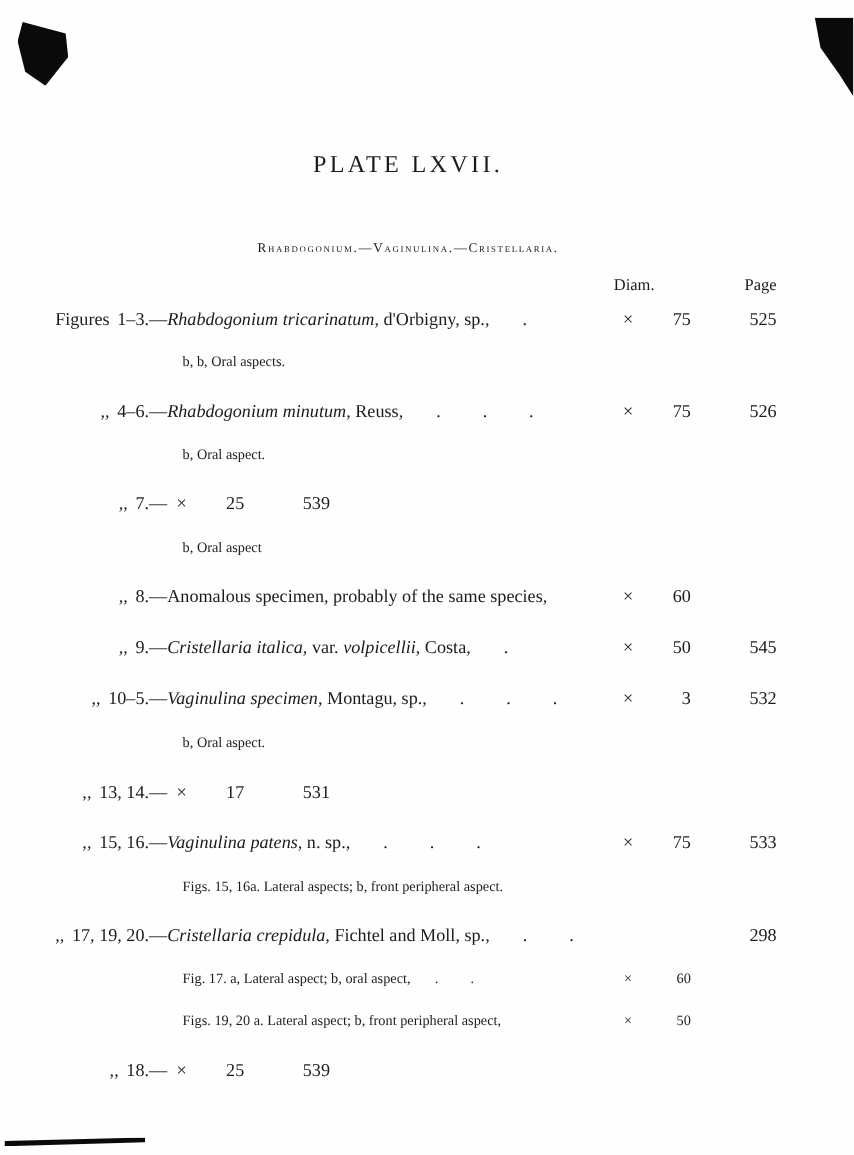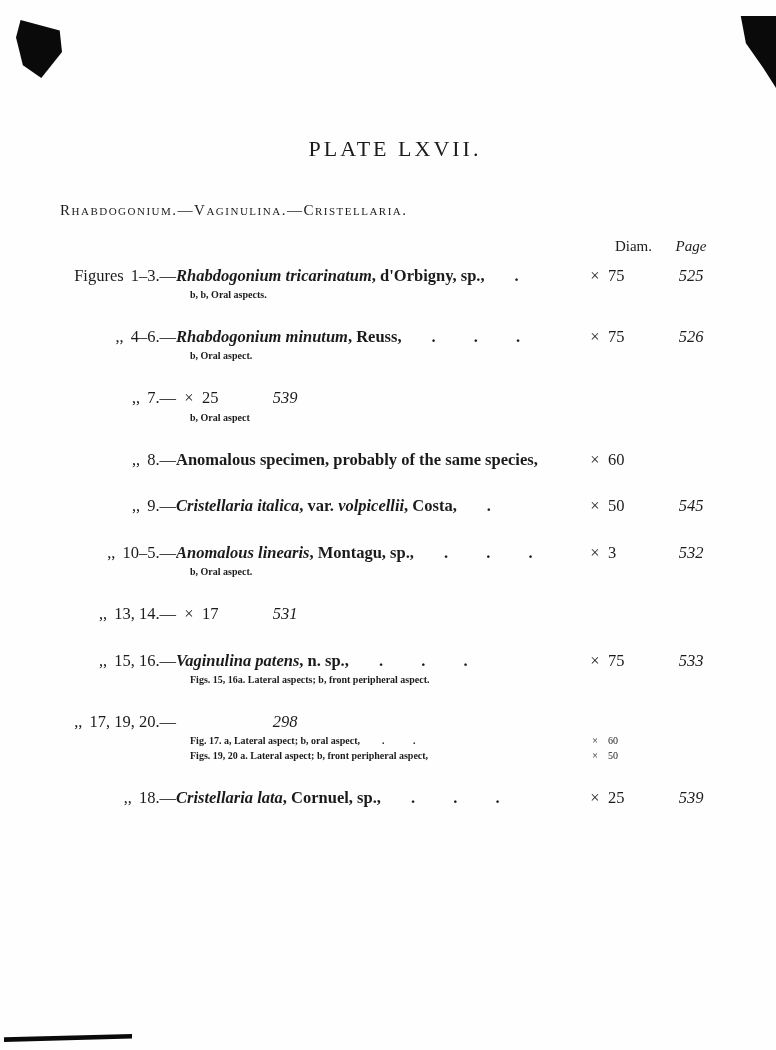--- a/index.html
+++ b/index.html
@@ -27,59 +27,60 @@
   .art-tr {
     left: 733px; top: 16px; width: 43px; height: 72px;
     clip-path: polygon(18% 0, 100% 0, 100% 100%, 70% 72%, 30% 38%);
   }
   .art-bl {
     left: 4px; top: 1034px; width: 128px; height: 8px;
     clip-path: polygon(0 40%, 100% 0, 100% 55%, 0 100%);
   }
   .content {
     position: absolute;
-    left: 60px;
+    left: 36px;
     top: 0;
     width: 670px;
   }
   .plate-title {
     margin-top: 136px;
     text-align: center;
     font-size: 22px;
     letter-spacing: 3px;
   }
   .plate-subtitle {
-    margin-top: 40px;
-    font-size: 15px;
+    margin-top: 56px;
+    text-align: center;
+    font-size: 12px;
     font-variant: small-caps;
     letter-spacing: 1.5px;
   }
   .row {
     display: flex;
     align-items: baseline;
     font-size: 16.5px;
     line-height: 1.3;
   }
   .header-row {
     margin-top: 18px;
     margin-bottom: 8px;
     font-size: 15px;
   }
   .c-left   { width: 116px; text-align: right; white-space: nowrap; flex: none; }
-  .c-title  { flex: 1 1 auto; min-width: 0; white-space: nowrap; overflow: hidden; font-weight: bold; }
+  .c-title  { flex: 1 1 auto; min-width: 0; white-space: nowrap; overflow: hidden; }
   .c-times  { width: 26px; text-align: center; flex: none; }
-  .c-diam   { width: 44px; flex: none; }
-  .c-page   { width: 78px; text-align: center; flex: none; font-style: italic; }
-  .h-diam   { width: 70px; text-align: right; flex: none; }
+  .c-diam   { width: 44px; text-align: right; flex: none; }
+  .c-page   { width: 78px; text-align: right; flex: none; }
+  .h-diam   { width: 70px; text-align: left; flex: none; }
   .it { font-style: italic; }
   .dots { word-spacing: 34px; margin-left: 30px; letter-spacing: 0; }
   .entry { margin-bottom: 25px; }
   .subrow {
-    margin-top: 2px;
-    font-size: 10px;
+    margin-top: 21px;
+    font-size: 13px;
   }
   .subrow .c-title { padding-left: 14px; }
   .subrow .dots { word-spacing: 26px; margin-left: 22px; }
   .prefix-gap { display: inline-block; width: 7px; }
 </style>
 </head>
 <body>
 
 <div class="sheet">
   <div class="artifact art-tl"></div>
@@ -164,21 +165,21 @@
         <span class="c-title"><span class="it">Cristellaria italica</span><span>, var. </span><span class="it">volpicellii</span><span>, Costa,</span><span class="dots">.</span></span>
         <span class="c-times">×</span>
         <span class="c-diam">50</span>
         <span class="c-page">545</span>
       </div>
     </div>
 
     <div class="entry">
       <div class="row">
         <span class="c-left"><span>,,</span><span class="prefix-gap"></span><span>10–5.—</span></span>
-        <span class="c-title"><span class="it">Anomalous linearis</span><span>, Montagu, sp.,</span><span class="dots">. . .</span></span>
+        <span class="c-title"><span class="it">Vaginulina specimen</span><span>, Montagu, sp.,</span><span class="dots">. . .</span></span>
         <span class="c-times">×</span>
         <span class="c-diam">3</span>
         <span class="c-page">532</span>
       </div>
       <div class="row subrow">
         <span class="c-left"></span>
         <span class="c-title">b, Oral aspect.</span>
         <span class="c-times"></span>
         <span class="c-diam"></span>
         <span class="c-page"></span>
@@ -207,20 +208,21 @@
         <span class="c-title">Figs. 15, 16a.  Lateral aspects; b, front peripheral aspect.</span>
         <span class="c-times"></span>
         <span class="c-diam"></span>
         <span class="c-page"></span>
       </div>
     </div>
 
     <div class="entry">
       <div class="row">
         <span class="c-left"><span>,,</span><span class="prefix-gap"></span><span>17, 19, 20.—</span></span>
+        <span class="c-title"><span class="it">Cristellaria crepidula</span><span>, Fichtel and Moll, sp.,</span><span class="dots">. .</span></span>
         <span class="c-times"></span>
         <span class="c-diam"></span>
         <span class="c-page">298</span>
       </div>
       <div class="row subrow">
         <span class="c-left"></span>
         <span class="c-title"><span>Fig. 17. a, Lateral aspect; b, oral aspect,</span><span class="dots">. .</span></span>
         <span class="c-times">×</span>
         <span class="c-diam">60</span>
         <span class="c-page"></span>
@@ -230,21 +232,20 @@
         <span class="c-title"><span>Figs. 19, 20 a. Lateral aspect; b, front peripheral aspect,</span><span class="dots"></span></span>
         <span class="c-times">×</span>
         <span class="c-diam">50</span>
         <span class="c-page"></span>
       </div>
     </div>
 
     <div class="entry">
       <div class="row">
         <span class="c-left"><span>,,</span><span class="prefix-gap"></span><span>18.—</span></span>
-        <span class="c-title"><span class="it">Cristellaria lata</span><span>, Cornuel, sp.,</span><span class="dots">. . .</span></span>
         <span class="c-times">×</span>
         <span class="c-diam">25</span>
         <span class="c-page">539</span>
       </div>
     </div>
 
   </div>
 </div>
 
 </body></html>

